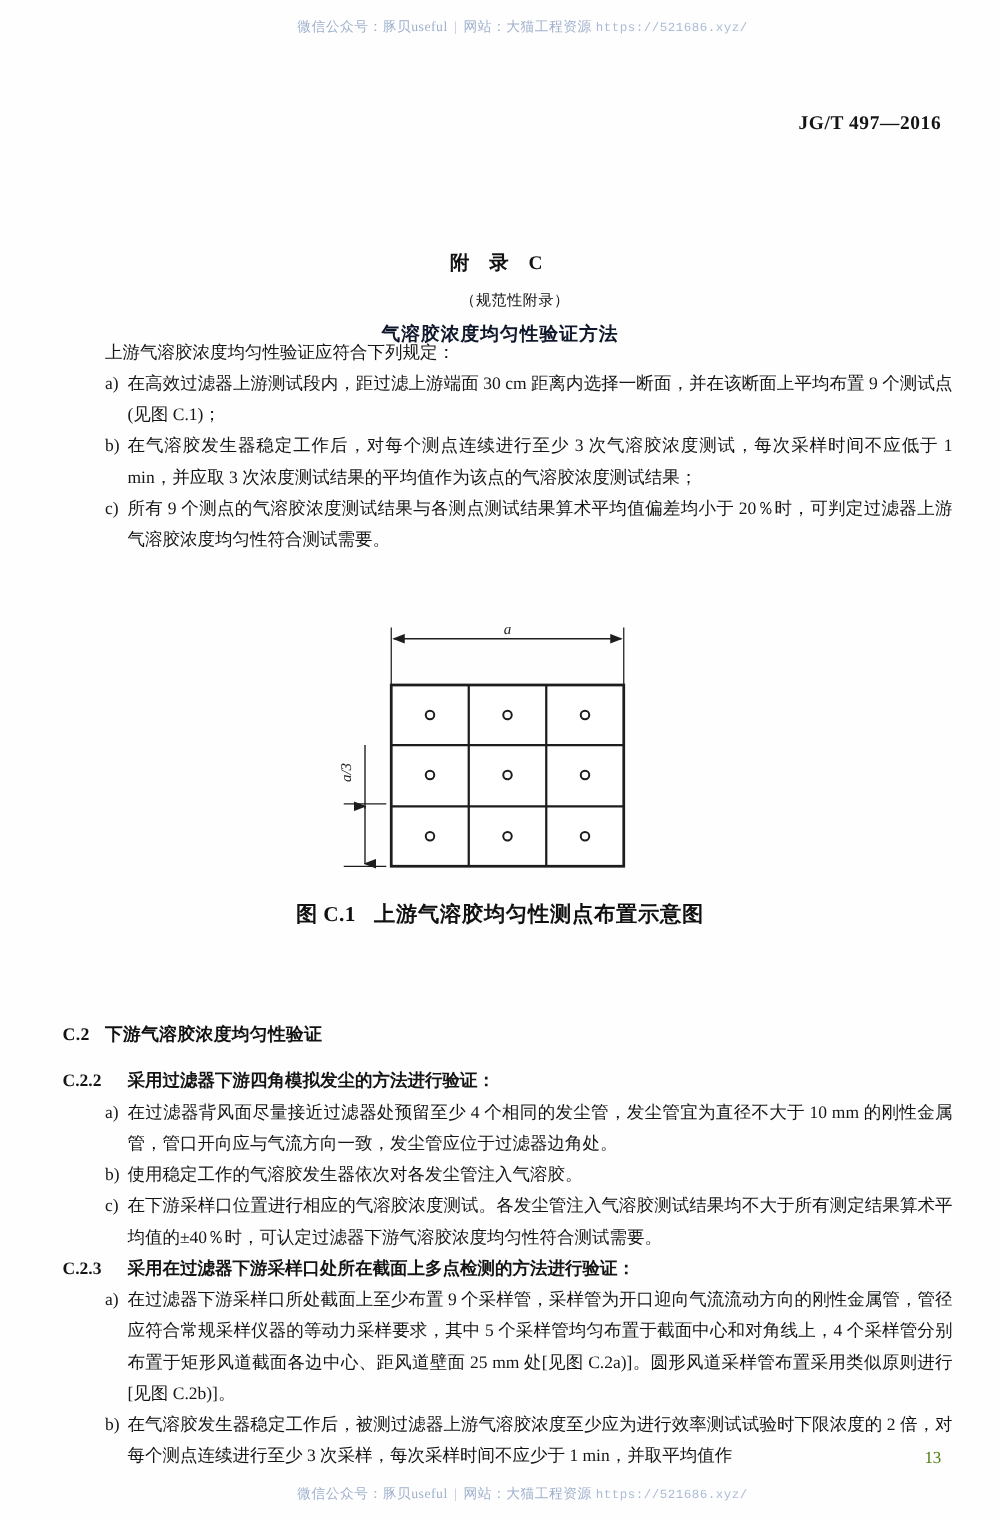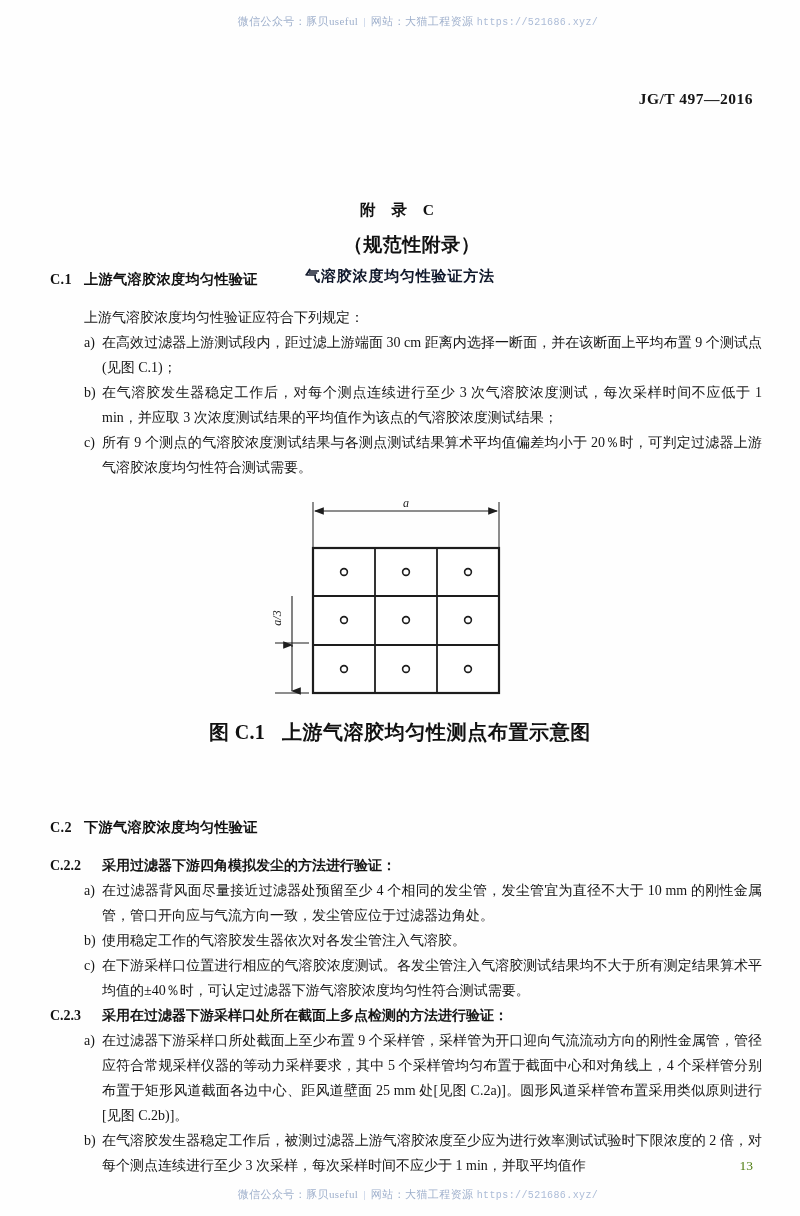--- a/index.html
+++ b/index.html
@@ -63,22 +63,22 @@
   }
   .annex-title {
     font-weight: bold;
     font-size: 15.5px;
     letter-spacing: 6px;
     margin-bottom: 11px;
     color: #111;
     margin-top: 32px;
   }
   .annex-sub {
-    font-weight: bold;
-    font-size: 19px;
+    font-weight: normal;
+    font-size: 12px;
     letter-spacing: 0.5px;
     margin-bottom: 9px;
     color: #111;
     margin-left: 24px;
   }
   .annex-name {
     font-weight: bold;
     font-size: 15px;
     letter-spacing: 0.8px;
     color: #0f172a;
@@ -141,21 +141,21 @@
   .figure-wrap {
     position: absolute;
     top: 498px;
     left: 0;
     width: 800px;
   }
   .figure-svg-holder { text-align: center; }
   .fig-caption {
     text-align: center;
     font-weight: bold;
-    font-size: 20px;
+    font-size: 17px;
     letter-spacing: 0.6px;
     margin-top: 12px;
     color: #111;
   }
   .fig-caption .cap-num { letter-spacing: 0.3px; }
 
   
   .page-number {
     position: absolute;
     top: 1158px;
@@ -178,23 +178,20 @@
 
   <div class="running-head">JG/T 497—2016</div>
 
   <div class="annex-head">
     <div class="annex-title">附  录  C</div>
     <div class="annex-sub">（规范性附录）</div>
     <div class="annex-name">气溶胶浓度均匀性验证方法</div>
   </div>
 
   <div class="content">
-    <div class="clause-h">
-      <span class="num">C.1</span><span>上游气溶胶浓度均匀性验证</span>
-    </div>
 
     <div class="para indent">上游气溶胶浓度均匀性验证应符合下列规定：</div>
 
     <div class="listrow">
       <span class="marker">a)</span>
       <span class="txt">在高效过滤器上游测试段内，距过滤上游端面 30 cm 距离内选择一断面，并在该断面上平均布置 9 个测试点(见图 C.1)；</span>
     </div>
     <div class="listrow">
       <span class="marker">b)</span>
       <span class="txt">在气溶胶发生器稳定工作后，对每个测点连续进行至少 3 次气溶胶浓度测试，每次采样时间不应低于 1 min，并应取 3 次浓度测试结果的平均值作为该点的气溶胶浓度测试结果；</span>

